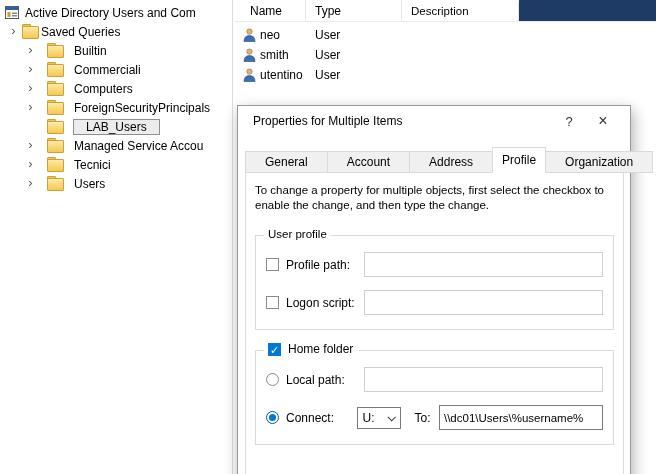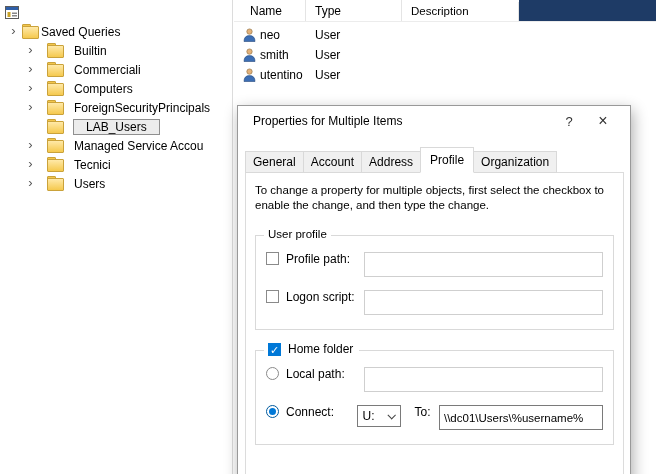--- a/index.html
+++ b/index.html
@@ -47,35 +47,35 @@
   
   .dialog { position:absolute; left:237px; top:105px; width:394px; height:400px; background:#fff;
             border:1px solid #999; box-shadow:2px 5px 14px rgba(0,0,0,0.32); z-index:10; }
   .dlg-title { display:flex; align-items:center; height:30px; padding-left:15px; }
   .dlg-title-text { flex:1; }
   .dlg-btn { width:34px; height:29px; display:flex; align-items:center; justify-content:center; color:#333; }
   .dlg-btn.help { font-size:13px; }
   .dlg-btn.close { font-size:16px; margin-right:10px; }
 
   .tabs { position:absolute; top:41px; left:7px; display:flex; align-items:flex-end; height:26px; z-index:3; }
-  .tab { background:#f0f0f0; border:1px solid #d9d9d9; padding:3px 7px; line-height:14px; }
+  .tab { background:#f0f0f0; border:1px solid #d9d9d9; padding:3px 19px; line-height:14px; }
   .tab + .tab { margin-left:-1px; }
   .tab.active { background:#fff; border-bottom-color:#fff; padding:5px 9px; position:relative; z-index:4; }
 
   .tab-panel { position:absolute; top:66px; left:7px; width:379px; height:330px; border:1px solid #dcdcdc;
                background:#fff; padding:8px 8px 0; z-index:2; }
   .desc { width:362px; line-height:15px; font-size:11.5px; margin:2px 0 0 1px; }
 
   .group { position:relative; border:1px solid #d9d9d9; margin:22px 1px 0; padding:16px 10px 12px; }
   .group.home { margin-top:20px; }
   .group-label { position:absolute; top:-8px; left:8px; background:#fff; padding:0 4px; font-size:11.5px; }
   .group-caption { position:absolute; top:-9px; left:8px; background:#fff; padding:0 6px 0 4px;
                    display:flex; align-items:center; }
 
-  .field-row { display:flex; margin-bottom:13px; }
+  .field-row { display:flex; align-items:center; margin-bottom:13px; }
   .field-row:last-child { margin-bottom:2px; }
   .checkbox { flex:0 0 13px; width:13px; height:13px; border:1px solid #8a8a8a; background:#fff;
               margin-right:7px; position:relative; }
   .checkbox.checked { background:#0078d7; border-color:#0078d7; }
   .checkbox.checked::after { content:"✓"; position:absolute; left:1px; top:-1px; color:#fff;
                              font-size:11px; line-height:14px; }
   .radio { flex:0 0 13px; width:13px; height:13px; border:1px solid #8a8a8a; border-radius:50%;
            background:#fff; margin-right:7px; position:relative; }
   .radio.selected { border-color:#005a9e; }
   .radio.selected::after { content:""; position:absolute; left:2px; top:2px; width:7px; height:7px;
@@ -100,20 +100,21 @@
     <div class="tree-row root">
       <span class="svg-icon">
         <svg width="14" height="13">
             <rect x="0.5" y="0.5" width="13" height="12" fill="#fff" stroke="#5a5a5a"></rect>
             <rect x="1" y="1" width="12" height="3" fill="#2f5fa8"></rect>
             <rect x="2.5" y="6" width="3" height="5" fill="#c9a227"></rect>
             <rect x="7" y="6.5" width="5" height="1.5" fill="#888"></rect>
             <rect x="7" y="9" width="5" height="1.5" fill="#888"></rect>
           </svg>
       </span>
+      <span class="tree-label">Active Directory Users and Com</span>
     </div>
 
     <div class="tree-row lvl1">
       <span class="chev"></span>
       <span class="folder-icon"></span>
       <span class="tree-label">Saved Queries</span>
     </div>
 
 
     <div class="tree-row lvl2">

